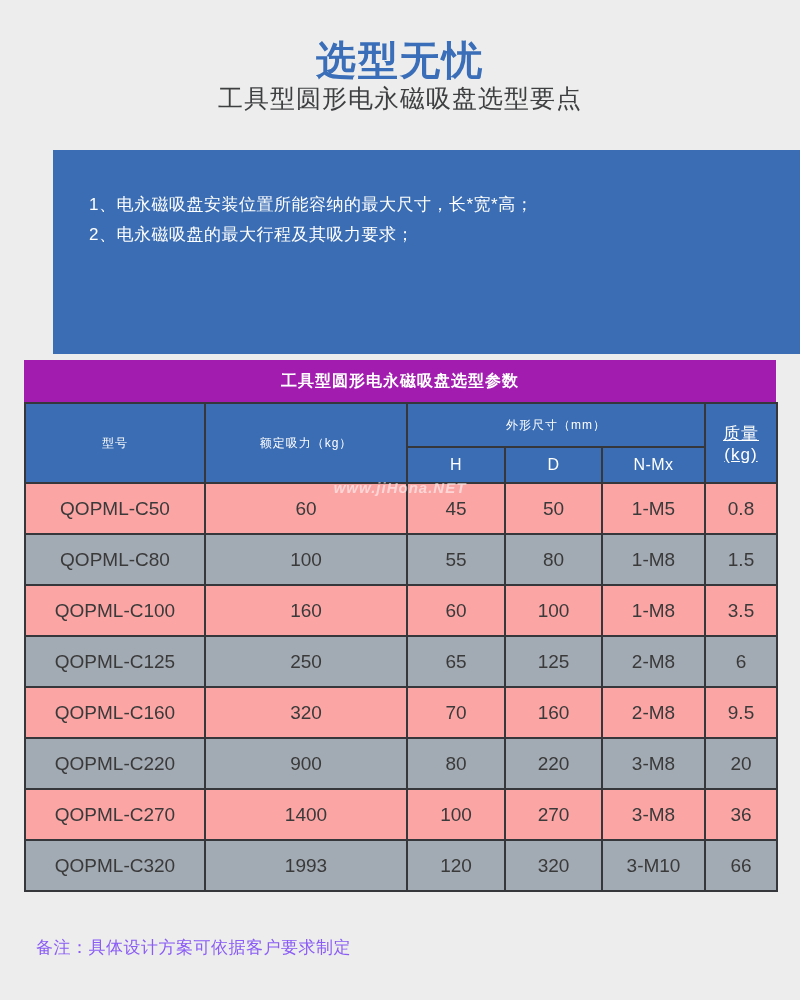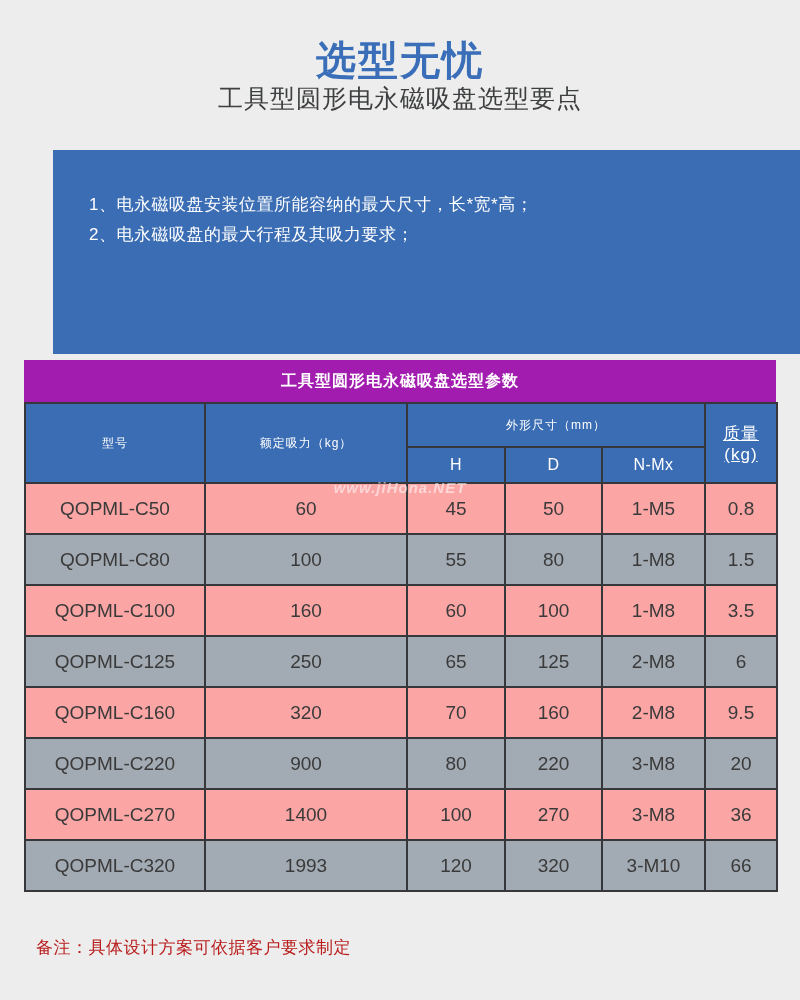--- a/index.html
+++ b/index.html
@@ -45,21 +45,21 @@
   tbody td { font-size:19px; color:#3A3A3A; }
   tr.light td { background:#fca5a5; }
   tr.gray td { background:#A2AAB3;margin-left:40px; }
   .watermark {
     position:absolute; top:119px; left:50%; transform:translateX(-50%);
     color:rgba(255,255,255,0.55); font-size:15px; font-weight:bold;
     letter-spacing:1px; white-space:nowrap; pointer-events:none;font-style:italic;
   }
   .note {
     position:absolute; top:936px; left:36px;
-    font-size:17px; color:#b91c1c; letter-spacing:0.5px;
+    font-size:17px; color:#8b5cf6; letter-spacing:0.5px;
   }
 </style>
 </head>
 <body>
 
 <div class="page">
 
   <div class="title">选型无忧</div>
   <div class="subtitle">工具型圆形电永磁吸盘选型要点</div>
 

